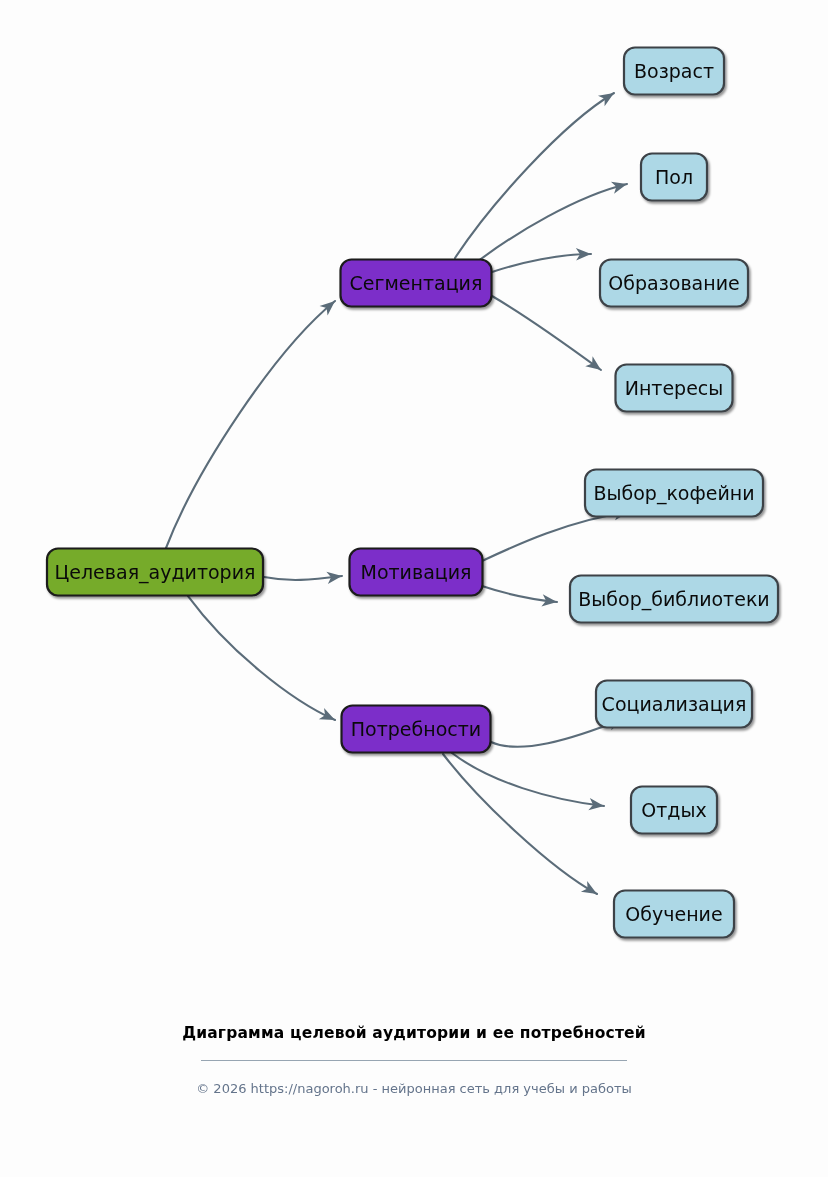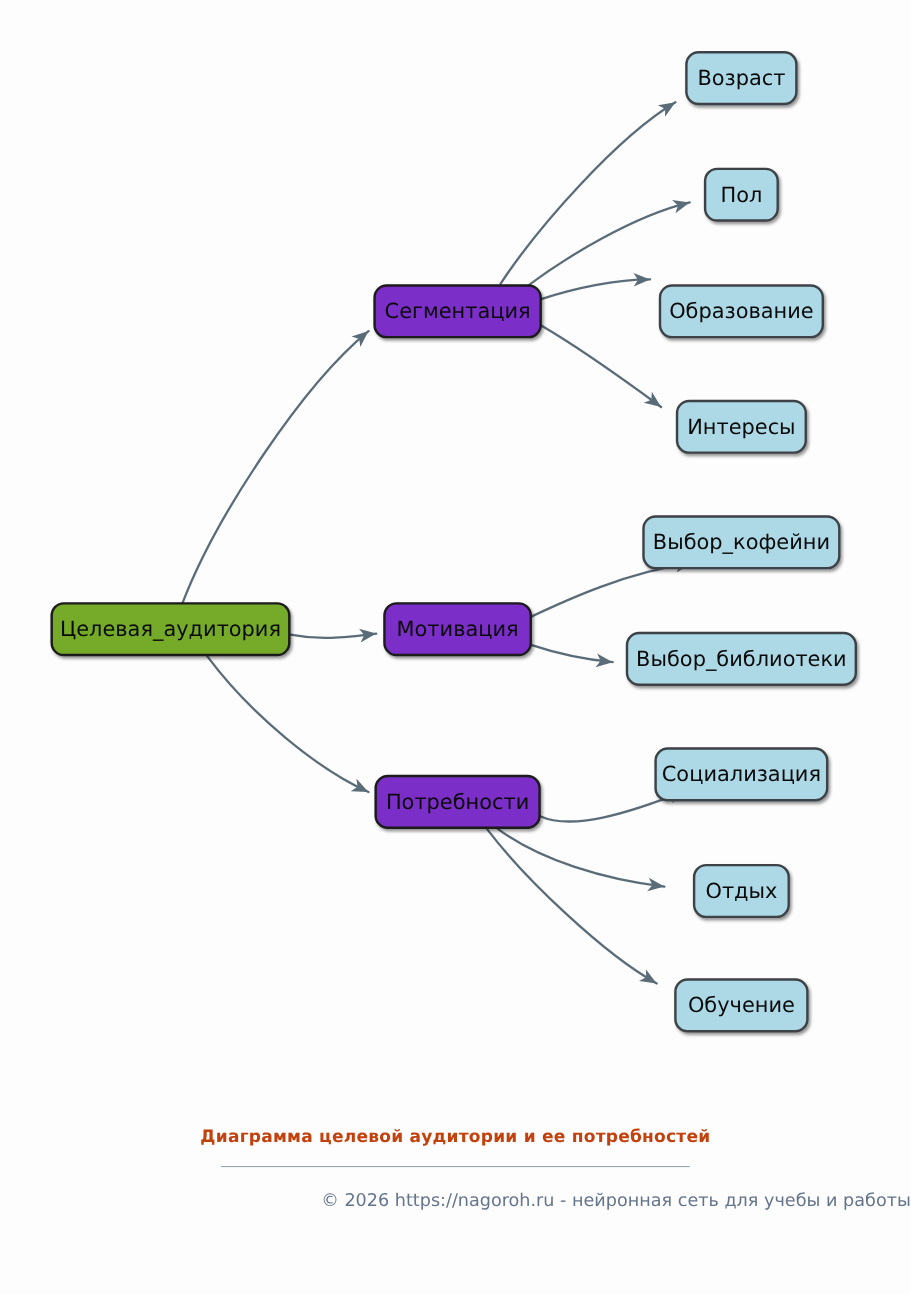--- a/index.html
+++ b/index.html
@@ -45,38 +45,38 @@
     stroke: none;
   }
   .caption-text {
     position: absolute;
     left: 0;
     width: 828px;
     text-align: center;
     font-family: "DejaVu Sans", sans-serif;
     font-weight: bold;
     font-size: 15.5px;
-    color: #c2410c;
+    color: #000000;
     letter-spacing: 0.2px;
   }
   .caption-rule {
     position: absolute;
     left: 50%;
     transform: translateX(-50%);
     width: 426px;
     height: 1px;
     background: #97a5b2;
   }
   .footer-text {
     position: absolute;
     left: 0;
     width: 828px;
-    text-align: right;
-    font-family: "DejaVu Sans", sans-serif;
-    font-size: 16px;
+    text-align: center;
+    font-family: "DejaVu Sans", sans-serif;
+    font-size: 13px;
     color: #64748b;
   }
 </style>
 </head>
 <body>
 
 <div id="page">
 
   <svg id="diagram-svg" viewBox="0 0 828 1177" xmlns="http://www.w3.org/2000/svg">
     <defs>

